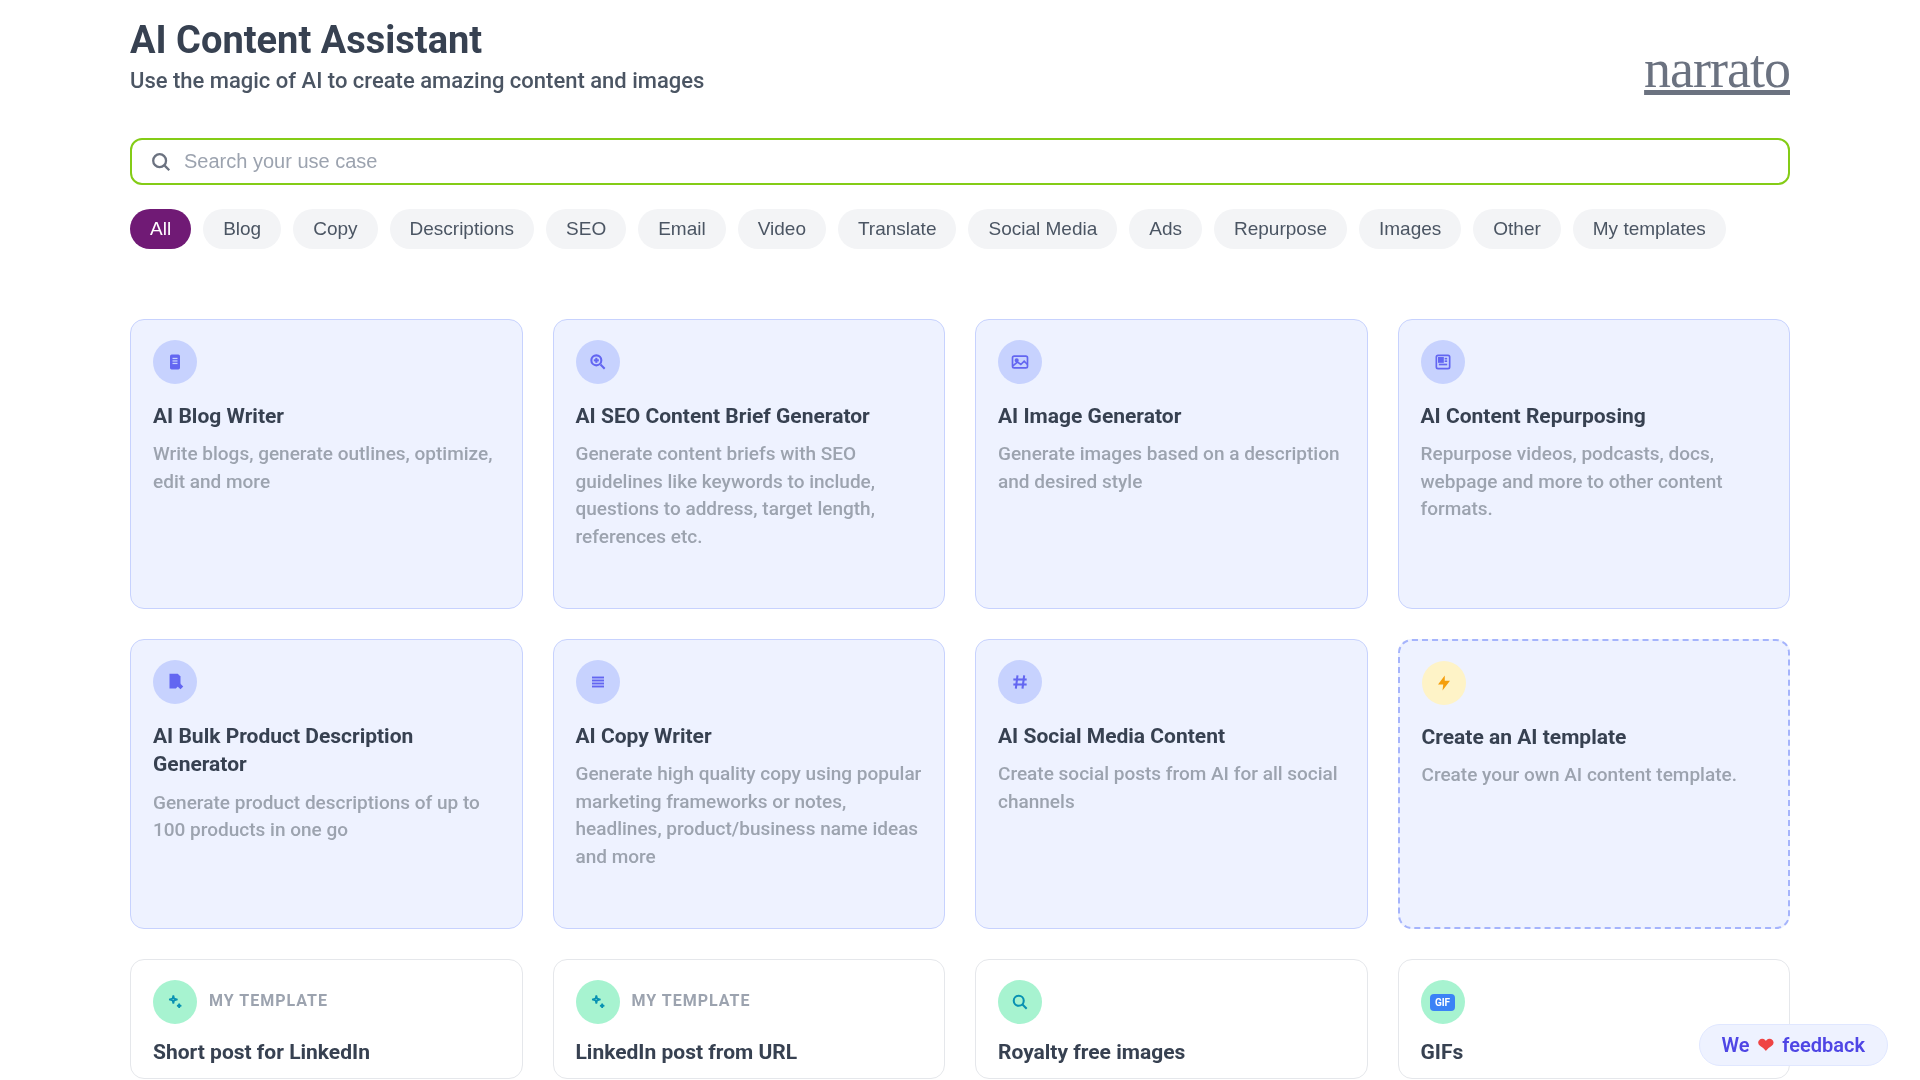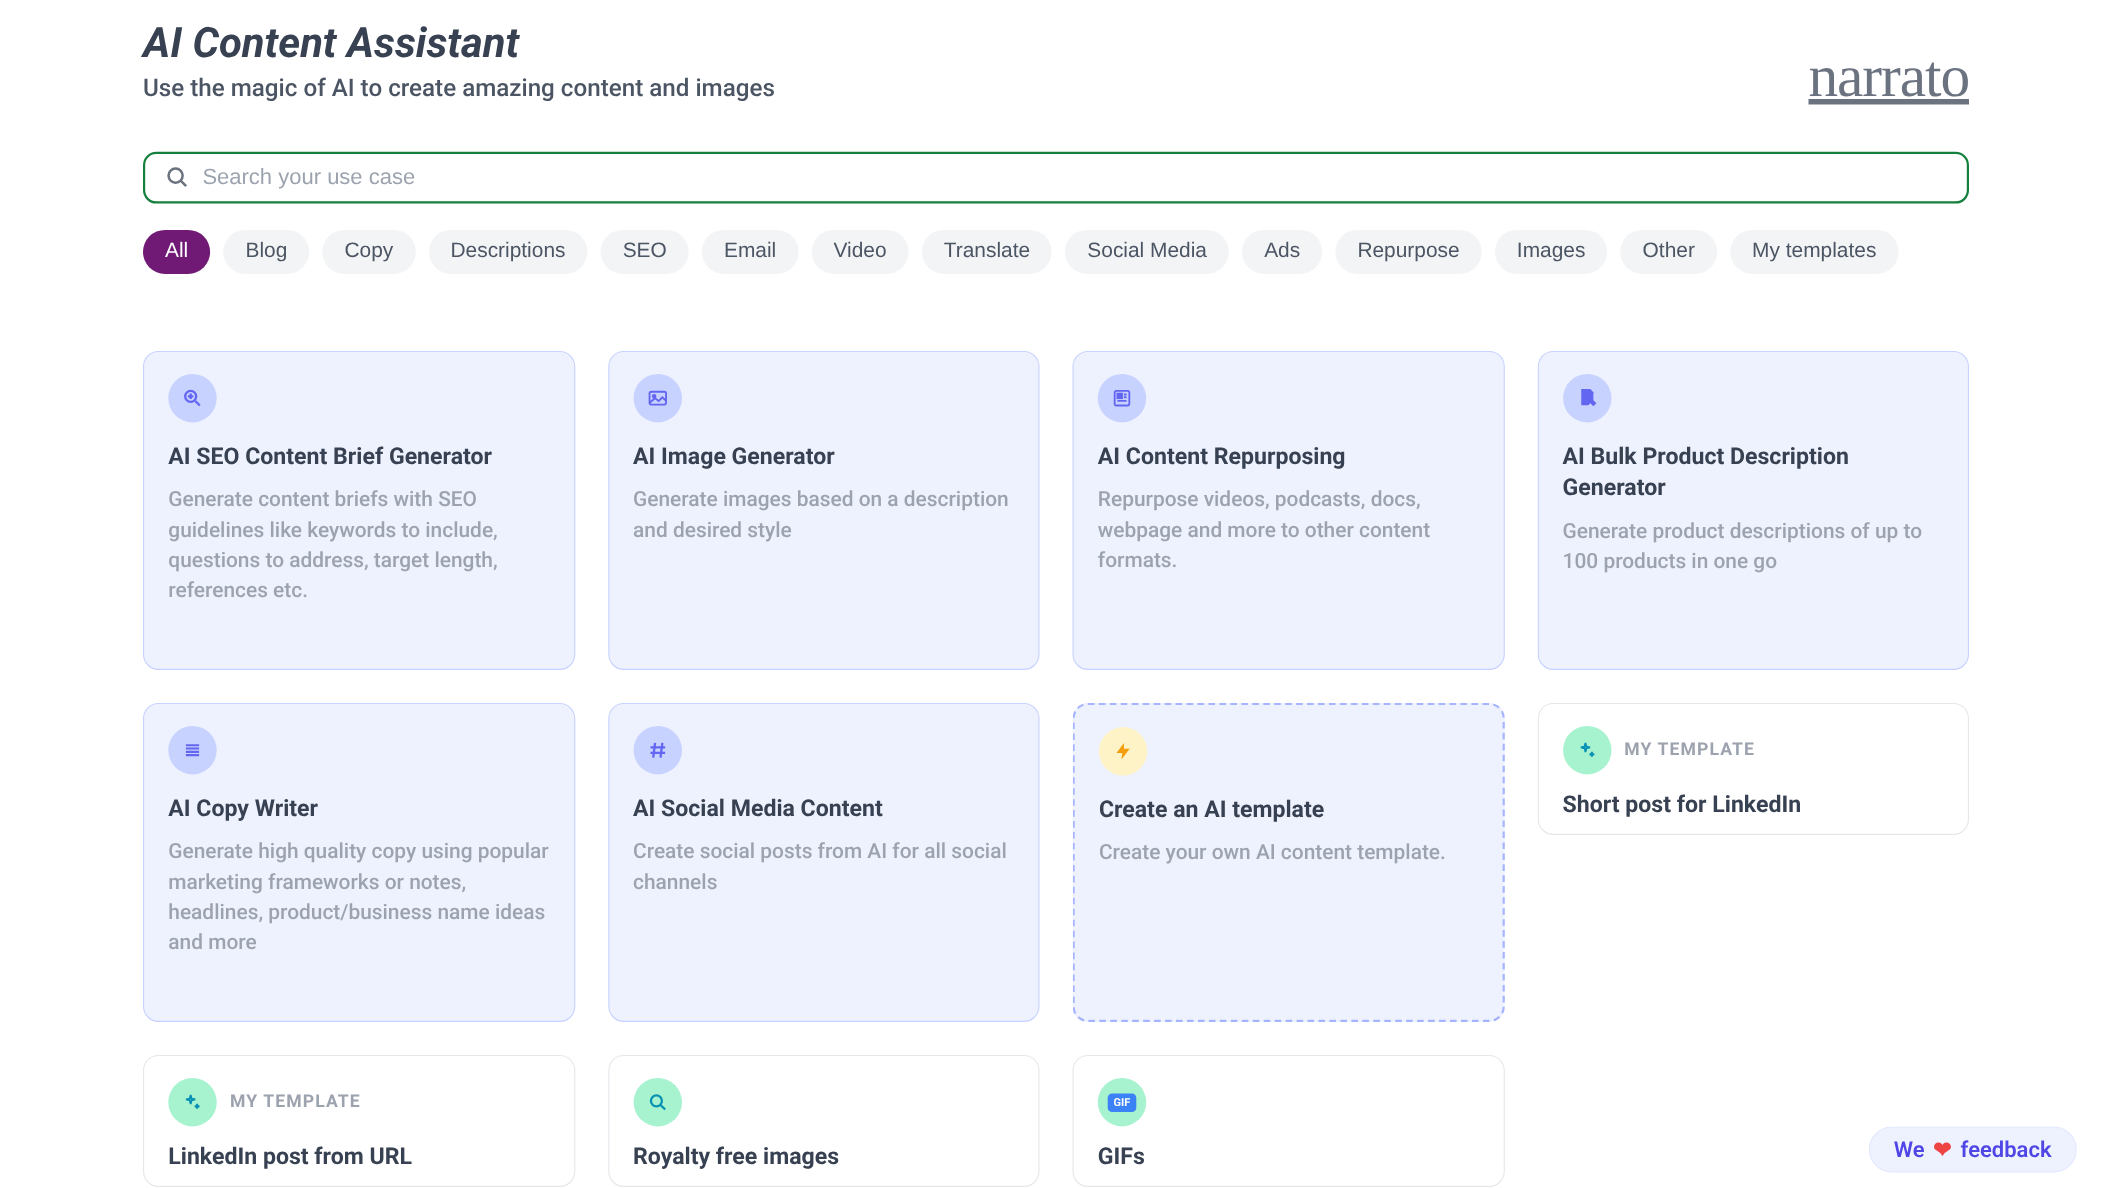--- a/index.html
+++ b/index.html
@@ -20,40 +20,40 @@
   display: flex;
   justify-content: space-between;
   align-items: flex-start;
   margin-bottom: 38px;
 }
 .title-block h1 {
   font-size: 38px;
   font-weight: 700;
   color: #374151;
   margin-bottom: 6px;
-  font-style: italic;
 }
 .title-block p {
   font-size: 22px;
   font-weight: 500;
   color: #4b5563;
 }
 .logo {
   font-family: "Brush Script MT", cursive;
   font-size: 54px;
   color: #6b7280;
   margin-top: 20px;
   letter-spacing: -1px;
   text-decoration: underline;
 }
 .search-wrap {
   width: 100%;
-  border: 2px solid #15803d;
+  border: 2px solid #84cc16;
   border-radius: 12px;
   display: flex;
+  align-items: center;
   padding: 10px 18px;
   margin-bottom: 24px;
 }
 .search-wrap svg { flex-shrink: 0; }
 .search-input {
   border: none;
   outline: none;
   font-size: 20px;
   width: 100%;
   margin-left: 12px;
@@ -198,20 +198,32 @@
       <button class="chip">Ads</button>
       <button class="chip">Repurpose</button>
       <button class="chip">Images</button>
       <button class="chip">Other</button>
       <button class="chip">My templates</button>
     </div>
 
   <div class="grid" id="grid">
       <div class="card">
         <div class="icon-circ">
+          <svg width="20" height="20" viewBox="0 0 24 24" fill="#6366f1">
+            <rect x="6" y="3" width="12" height="18" rx="2"></rect>
+            <rect x="9" y="7" width="6" height="1.5" fill="#c7d2fe"></rect>
+            <rect x="9" y="10" width="6" height="1.5" fill="#c7d2fe"></rect>
+            <rect x="9" y="13" width="6" height="1.5" fill="#c7d2fe"></rect>
+          </svg>
+        </div>
+        <h3>AI Blog Writer</h3>
+        <p>Write blogs, generate outlines, optimize, edit and more</p>
+      </div>
+      <div class="card">
+        <div class="icon-circ">
           <svg width="20" height="20" viewBox="0 0 24 24" fill="none" stroke="#6366f1" stroke-width="2.5">
             <circle cx="10" cy="10" r="6"></circle>
             <line x1="15" y1="15" x2="20" y2="20"></line>
             <line x1="10" y1="7" x2="10" y2="13"></line>
             <line x1="7" y1="10" x2="13" y2="10"></line>
           </svg>
         </div>
         <h3>AI SEO Content Brief Generator</h3>
         <p>Generate content briefs with SEO guidelines like keywords to include, questions to address, target length, references etc.</p>
       </div>

